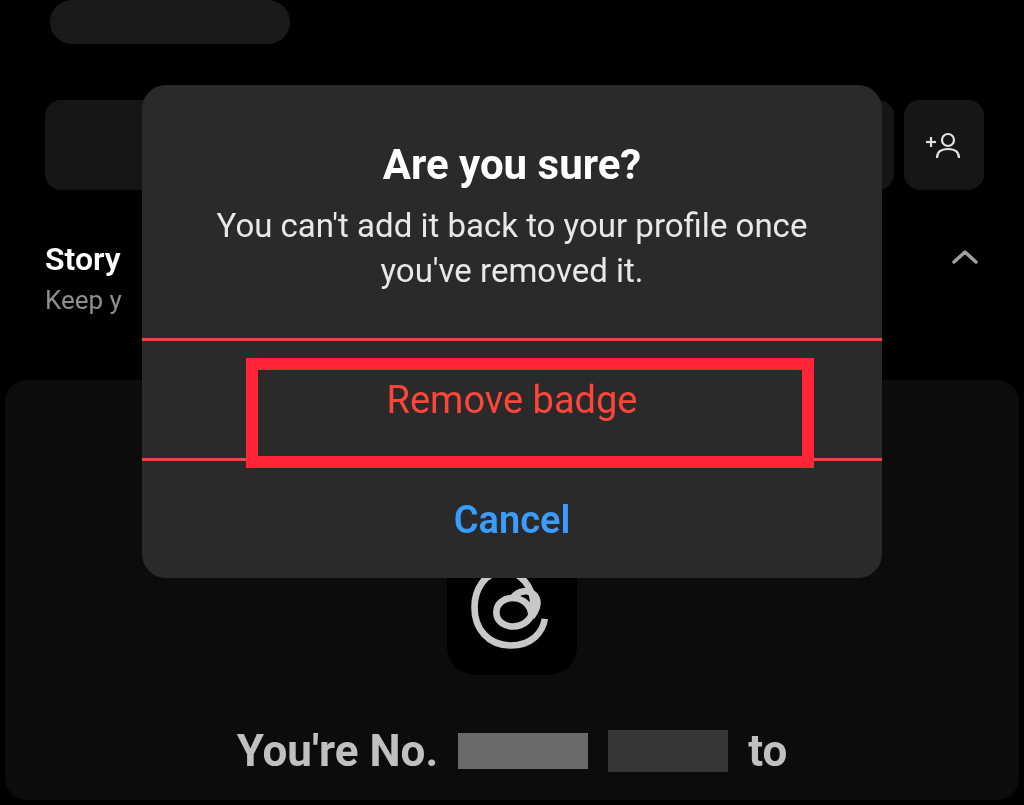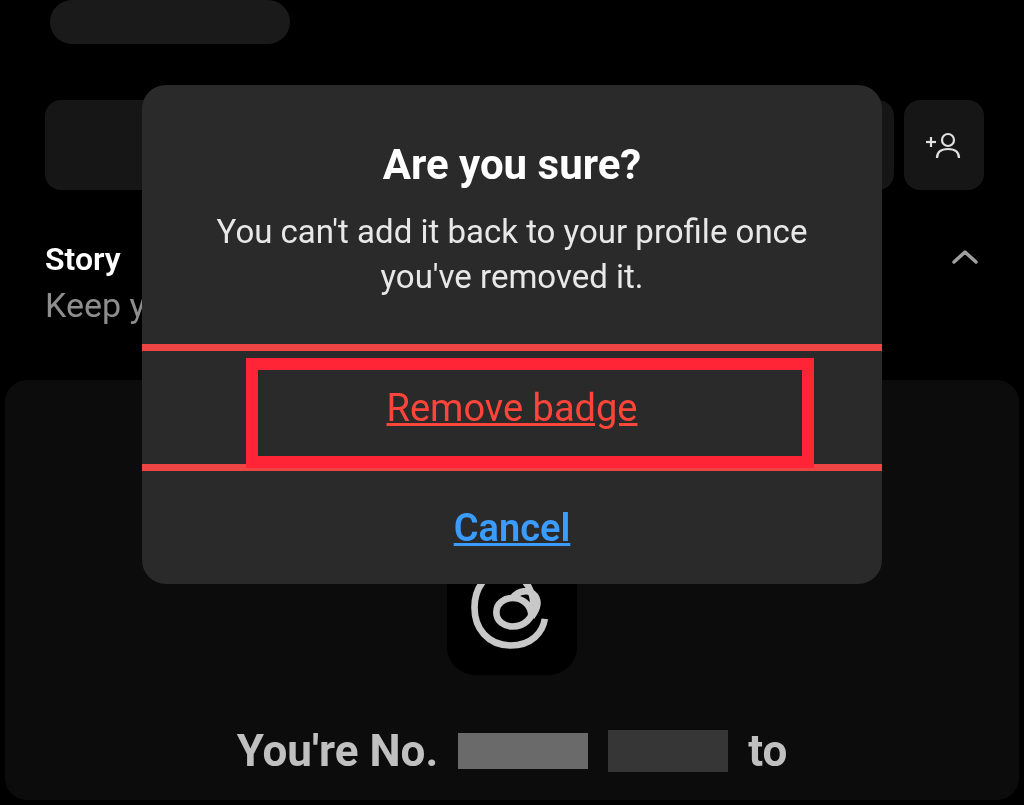--- a/index.html
+++ b/index.html
@@ -62,21 +62,21 @@
       left: 45px;
       font-size: 32px;
       font-weight: 600;
       color: #fff;
     }
     
     .keep-label {
       position: absolute;
       top: 285px;
       left: 45px;
-      font-size: 34px;
+      font-size: 26px;
       font-weight: 400;
       color: #8e8e8e;
     }
     
     .chevron-up {
       position: absolute;
       top: 248px;
       right: 45px;
       width: 28px;
       height: 18px;
@@ -149,43 +149,42 @@
     
     .modal-header {
       padding: 55px 30px 45px;
       text-align: center;
     }
     
     .modal-title {
       font-size: 42px;
       font-weight: 700;
       color: #fff;
-      margin-bottom: 21px;
+      margin-bottom: 15px;
     }
     
     .modal-message {
       font-size: 33px;
       font-weight: 400;
       color: #e8e8e8;
       line-height: 1.35;
       text-align: center;
     }
     
     .modal-button {
       width: 100%;
       height: 120px;
       display: flex;
       align-items: center;
       justify-content: center;
-      border-top: 7px solid #ef4444;
+      border-top: 3px solid #ef4444;
       font-size: 38px;
       font-weight: 400;
       cursor: pointer;
       position: relative;
-      text-decoration: underline;
     }
     
     .remove-btn {
       color: #ff453a;
     }
     
     .cancel-btn {
       color: #3b9cff;
       font-weight: 600;
       text-align: right;

